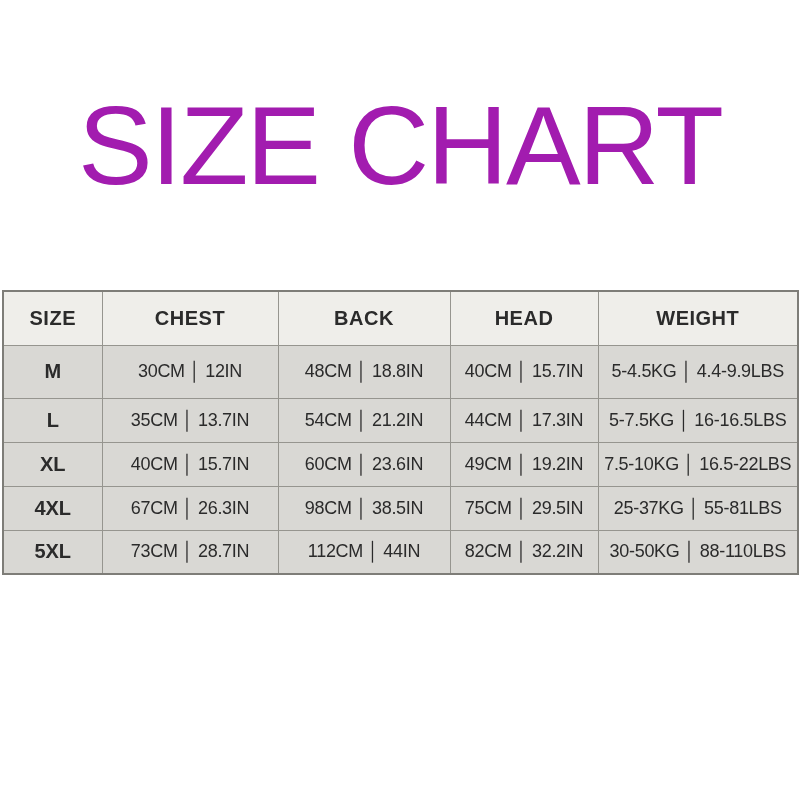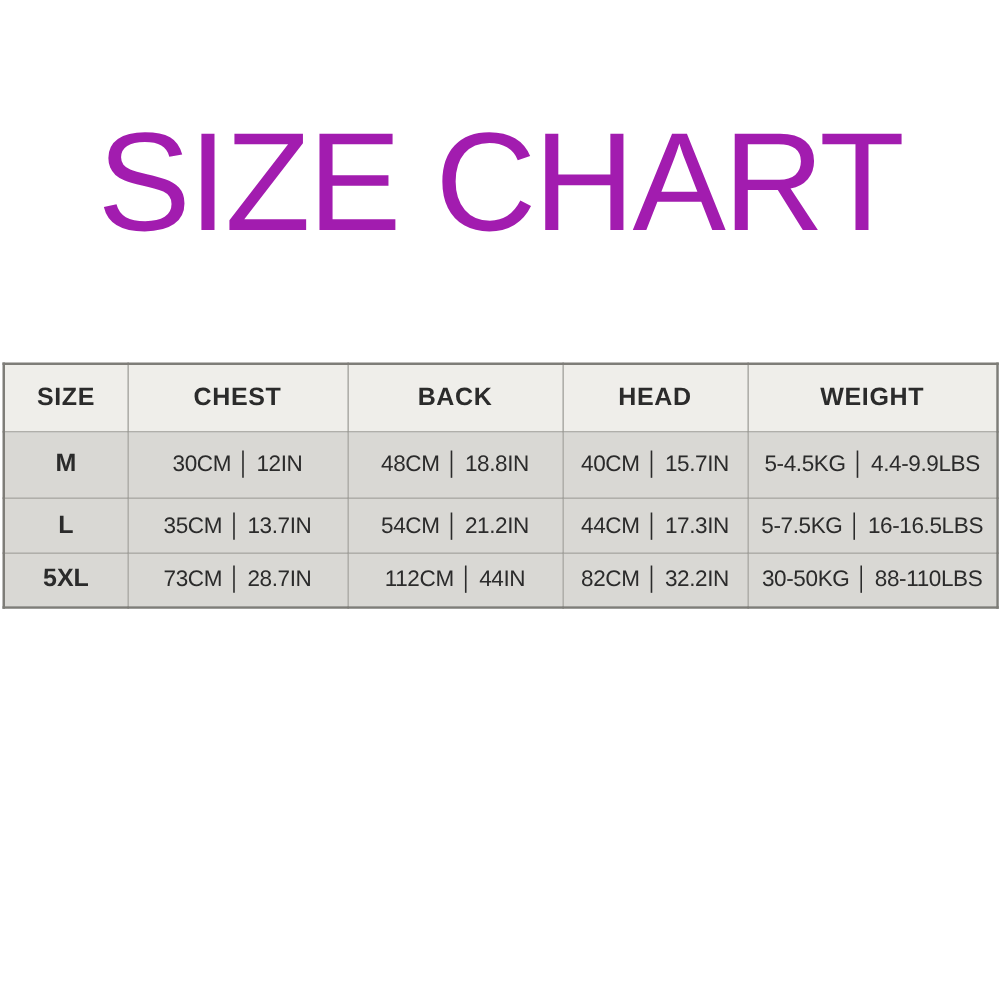--- a/index.html
+++ b/index.html
@@ -109,20 +109,34 @@
         <td>5-4.5KG │ 4.4-9.9LBS</td>
       </tr>
       <tr>
         <td class="size-col">L</td>
         <td>35CM │ 13.7IN</td>
         <td>54CM │ 21.2IN</td>
         <td>44CM │ 17.3IN</td>
         <td>5-7.5KG │ 16-16.5LBS</td>
       </tr>
       <tr>
+        <td class="size-col">XL</td>
+        <td>40CM │ 15.7IN</td>
+        <td>60CM │ 23.6IN</td>
+        <td>49CM │ 19.2IN</td>
+        <td>7.5-10KG │ 16.5-22LBS</td>
+      </tr>
+      <tr>
+        <td class="size-col">4XL</td>
+        <td>67CM │ 26.3IN</td>
+        <td>98CM │ 38.5IN</td>
+        <td>75CM │ 29.5IN</td>
+        <td>25-37KG │ 55-81LBS</td>
+      </tr>
+      <tr>
         <td class="size-col">5XL</td>
         <td>73CM │ 28.7IN</td>
         <td>112CM │ 44IN</td>
         <td>82CM │ 32.2IN</td>
         <td>30-50KG │ 88-110LBS</td>
       </tr>
     </tbody>
   </table>
 
 </div>

